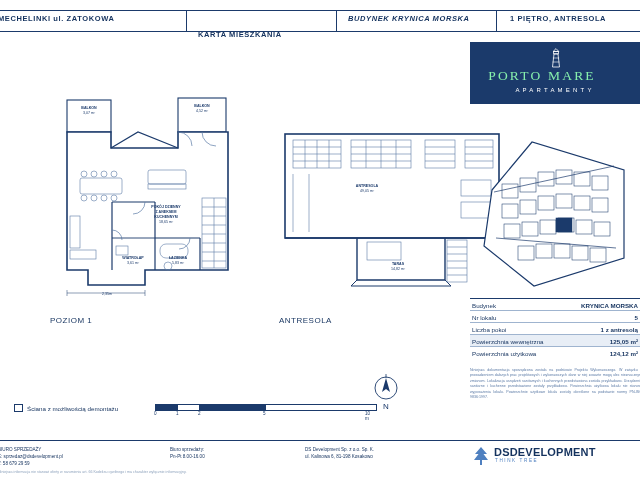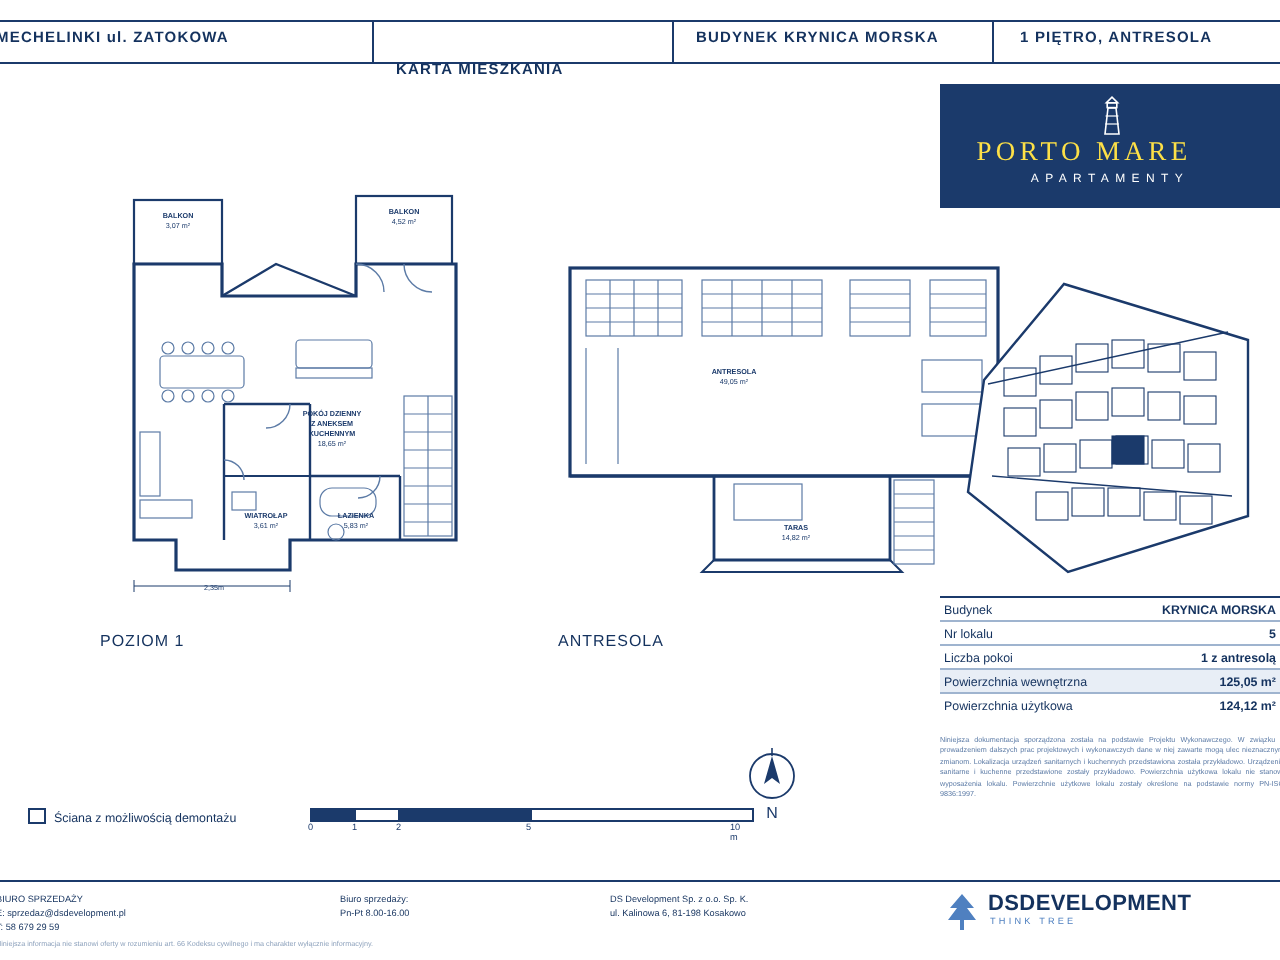--- a/index.html
+++ b/index.html
@@ -6,28 +6,28 @@
   body{width:640px;height:480px;background:#ffffff;font-family:"Liberation Sans",sans-serif;color:#1b2b4b;overflow:hidden;}
   .page{position:relative;width:640px;height:480px;background:#fff;padding-left:16px;}
 
   
   .header{position:absolute;left:0;top:10px;width:640px;height:22px;}
   .header .rule-top{position:absolute;left:0;top:0;width:640px;height:1px;background:#1b3a6b;}
   .header .rule-bottom{position:absolute;left:0;top:21px;width:640px;height:1px;background:#1b3a6b;}
   .hcell{position:absolute;top:4px;font-size:7.5px;letter-spacing:.6px;font-weight:bold;color:#14325e;white-space:nowrap;}
   .h1{left:-2px;}
   .h2{left:198px;margin-top:16px;}
-  .h3{left:348px;}
+  .h3{left:348px;font-style:italic;}
   .h4{left:510px;}
   .vsep{position:absolute;top:1px;width:1px;height:20px;background:#1b3a6b;}
 
   
   .logo-box{position:absolute;left:470px;top:42px;width:170px;height:62px;background:#1b3a6b;}
   .lighthouse{position:absolute;left:79px;top:6px;width:14px;height:20px;}
-  .logo-title{position:absolute;left:0;top:26px;width:144px;text-align:center;color:#fde047;font-size:13.5px;letter-spacing:2.2px;font-family:"Liberation Serif",serif;}
+  .logo-title{position:absolute;left:0;top:26px;width:144px;text-align:center;color:#86efac;font-size:13.5px;letter-spacing:2.2px;font-family:"Liberation Serif",serif;}
   .logo-sub{position:absolute;left:0;top:45px;width:170px;text-align:center;color:#fff;font-size:6px;letter-spacing:3.2px;}
 
   
   .plan{position:absolute;border:0;margin-left:36px;}
   .plan-label{position:absolute;font-size:8px;letter-spacing:.5px;color:#14325e;}
 
   .p1{left:14px;top:70px;width:214px;height:236px;}
   .p2{left:243px;top:128px;width:226px;height:178px;}
   .lbl{position:absolute;font-size:3.6px;line-height:1.35;color:#1b3a6b;text-align:center;white-space:nowrap;}
   .lbl b{font-weight:bold;}

